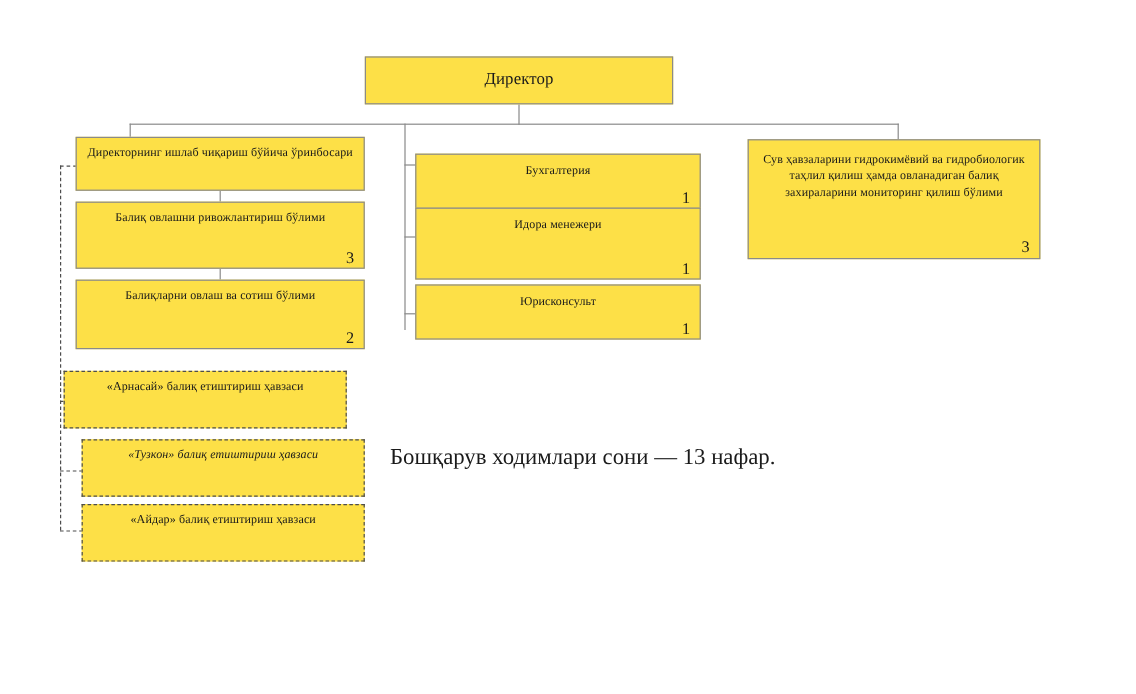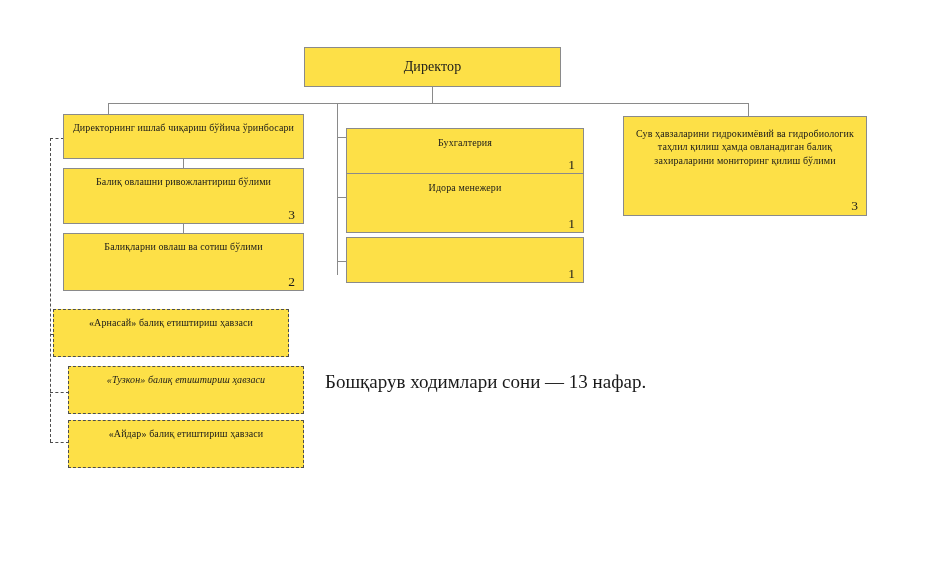--- a/index.html
+++ b/index.html
@@ -139,20 +139,21 @@
     <div class="node-label">Бухгалтерия</div>
     <div class="node-count">1</div>
   </div>
 
   <div class="node compact" style="left:346px; top:173px; width:238px; height:60px;">
     <div class="node-label">Идора менежери</div>
     <div class="node-count">1</div>
   </div>
 
   <div class="node compact" style="left:346px; top:237px; width:238px; height:46px;">
+    <div class="node-label">Юрисконсульт</div>
     <div class="node-count">1</div>
   </div>
 
   <div class="node" style="left:623px; top:116px; width:244px; height:100px;">
     <div class="node-label" style="top:10px;">Сув ҳавзаларини гидрокимёвий ва гидробиологик таҳлил қилиш ҳамда овланадиган балиқ захираларини мониторинг қилиш бўлими</div>
     <div class="node-count" style="bottom:3px;">3</div>
   </div>
 
   <div class="caption" style="left:325px; top:370px;">Бошқарув ходимлари сони — 13 нафар.</div>
 

